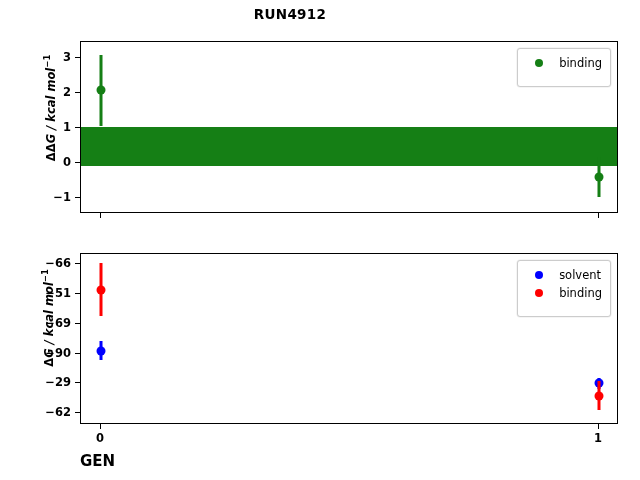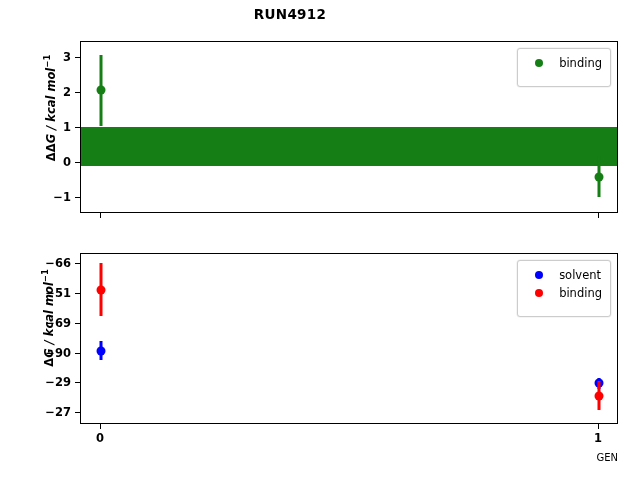--- a/index.html
+++ b/index.html
@@ -95,23 +95,23 @@
     transform-origin: 50% 50%;
     transform: rotate(-90deg);
   }
   #ylabel-top    { left: -40px; top: 100px; width: 180px; text-align: center; }
   #ylabel-bottom { left: -42px; top: 310px; width: 180px; text-align: center; }
   #xlabel {
     position: absolute;
     left: 80px;
     top: 452px;
     width: 538px;
-    text-align: right;
-    font-size: 10px;
-    font-weight: normal;
+    text-align: left;
+    font-size: 15px;
+    font-weight: bold;
     color: #000000;
   }
   .ital { font-style: italic; }
   .sup  { font-size: 8.5px; vertical-align: super; }
 
   
   .errbar {
     position: absolute;
     width: 3px;
     transform: translateX(-50%);
@@ -204,21 +204,21 @@
       <div class="ytick-label" style="left: 0px; width: 71px; top: 263.409px;">−66</div>
       <div class="ytick-mark" style="left: 75px; top: 293.148px;"></div>
       <div class="ytick-label" style="left: 0px; width: 71px; top: 293.148px;">−51</div>
       <div class="ytick-mark" style="left: 75px; top: 322.887px;"></div>
       <div class="ytick-label" style="left: 0px; width: 71px; top: 322.887px;">−69</div>
       <div class="ytick-mark" style="left: 75px; top: 352.626px;"></div>
       <div class="ytick-label" style="left: 0px; width: 71px; top: 352.626px;">−90</div>
       <div class="ytick-mark" style="left: 75px; top: 382.365px;"></div>
       <div class="ytick-label" style="left: 0px; width: 71px; top: 382.365px;">−29</div>
       <div class="ytick-mark" style="left: 75px; top: 412.104px;"></div>
-      <div class="ytick-label" style="left: 0px; width: 71px; top: 412.104px;">−27</div>
+      <div class="ytick-label" style="left: 0px; width: 71px; top: 412.104px;">−62</div>
     </div>
   <div class="tick-layer" id="ticks-x">
       <div class="xtick-mark" style="left: 99.9259px; top: 424px;"></div>
       <div class="xtick-mark" style="left: 99.9259px; top: 213px;"></div>
       <div class="xtick-label" style="left: 99.9259px; top: 431px;">0</div>
       <div class="xtick-mark" style="left: 598.074px; top: 424px;"></div>
       <div class="xtick-mark" style="left: 598.074px; top: 213px;"></div>
       <div class="xtick-label" style="left: 598.074px; top: 431px;">1</div>
     </div>
 

